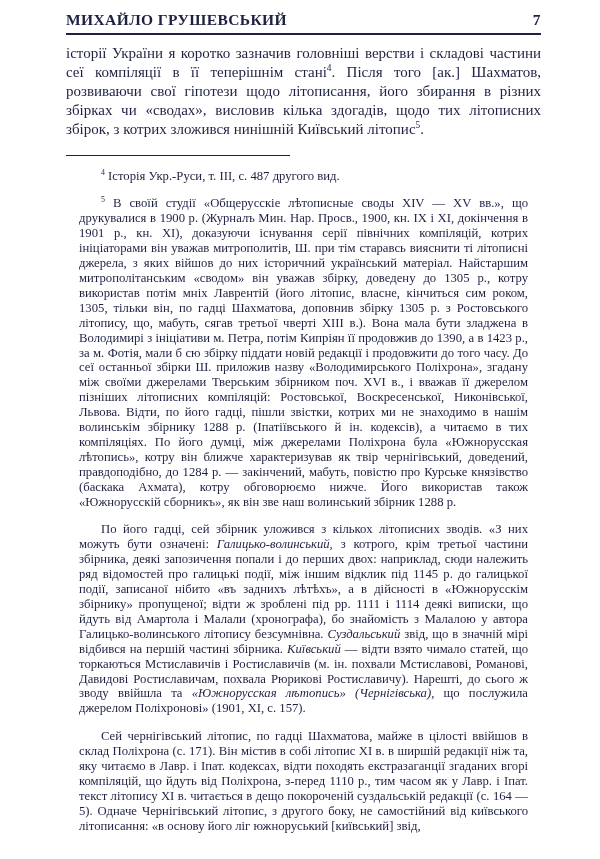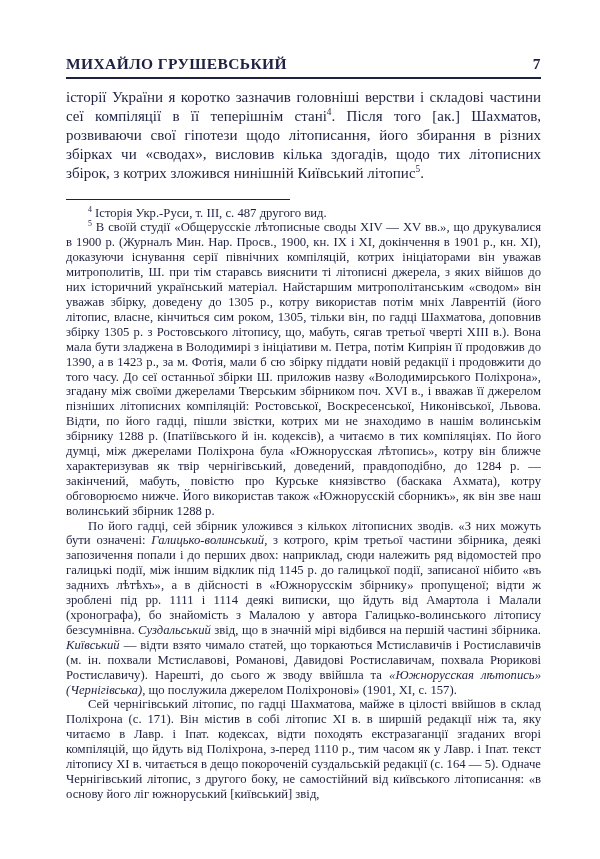--- a/index.html
+++ b/index.html
@@ -19,21 +19,20 @@
     overflow: hidden;
   }
   .header {
     display: flex;
     justify-content: space-between;
     align-items: center;
     font-weight: bold;
     font-size: 15.5px;
     letter-spacing: 0.4px;
     line-height: 18px;
-    margin-top: 44px;
   }
   .header-rule {
     border-bottom: 2px solid #1e2142;
     margin-top: 4px;
   }
   .body-text p {
     margin: 9px 0 16px 0;
     font-size: 15px;
     line-height: 18.9px;
     text-align: justify;
@@ -46,21 +45,21 @@
   }
   .footnote-rule {
     width: 224px;
     border-bottom: 1.8px solid #1e2142;
     margin-top: 11px;
   }
   .footnotes {
     margin-top: 6px;
   }
   .footnotes p {
-    margin: 0;
+    margin: 13px;
     font-size: 12.7px;
     line-height: 14.9px;
     text-align: justify;
     text-indent: 22px;
   }
   em { }
 </style>
 </head>
 <body>
 

